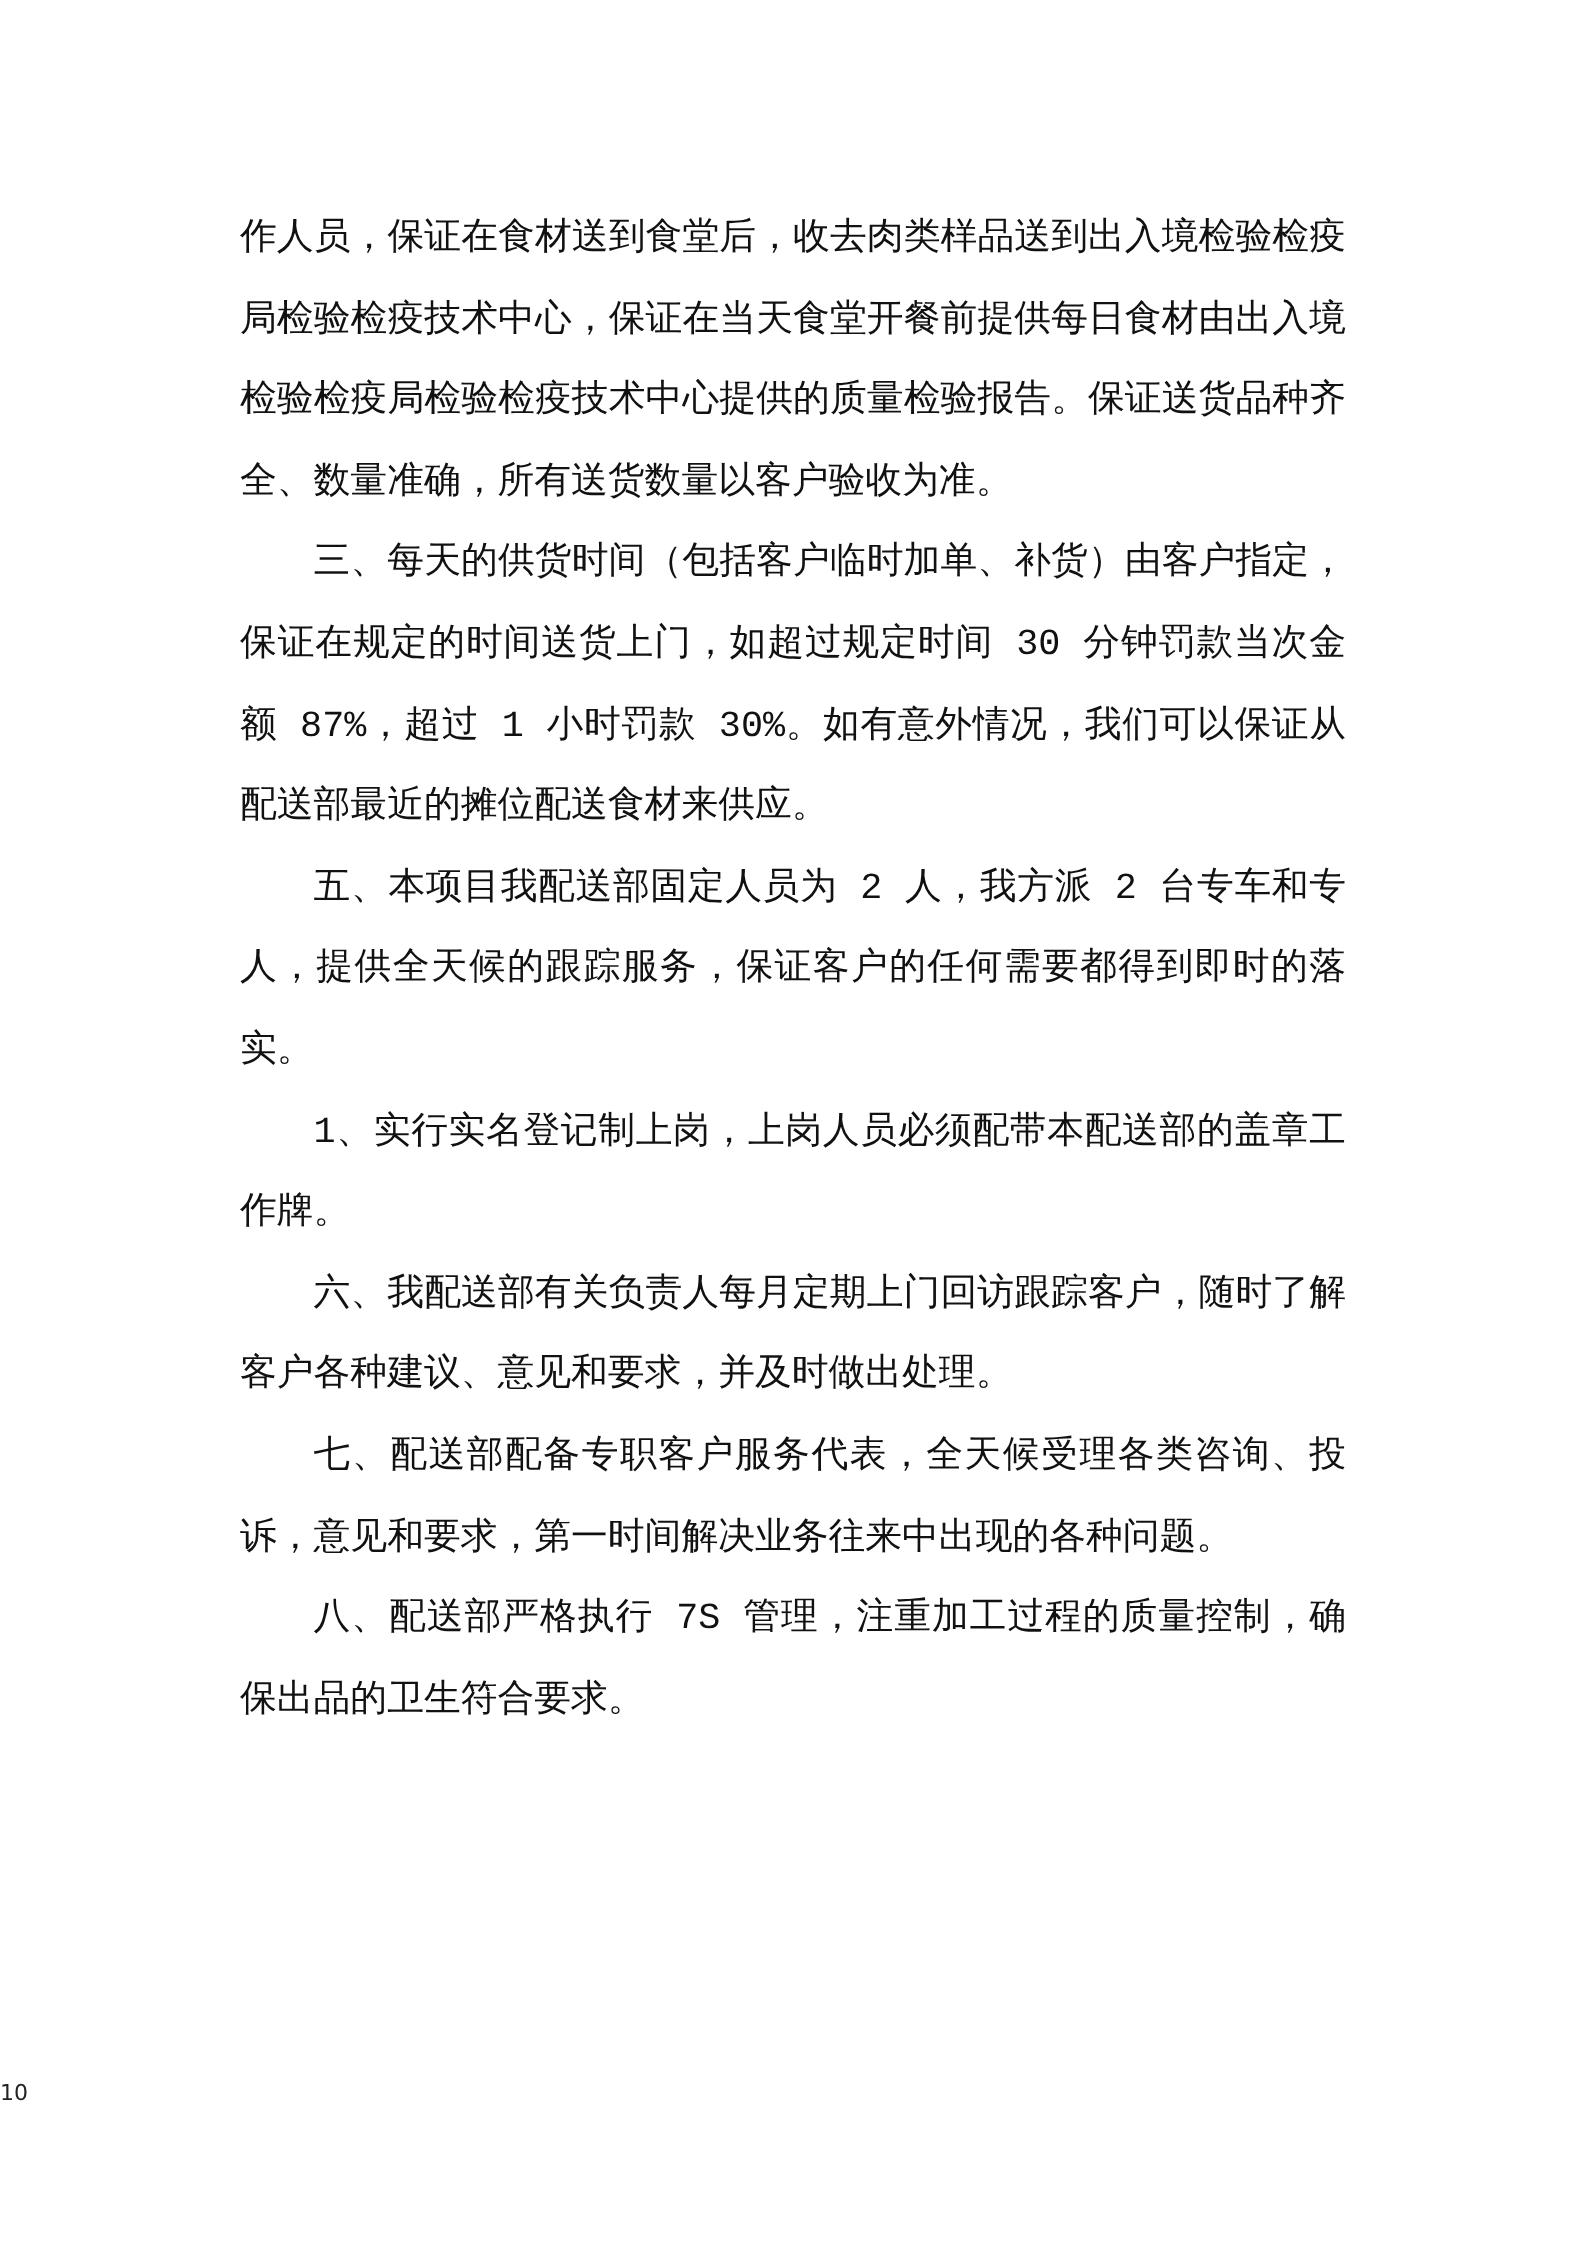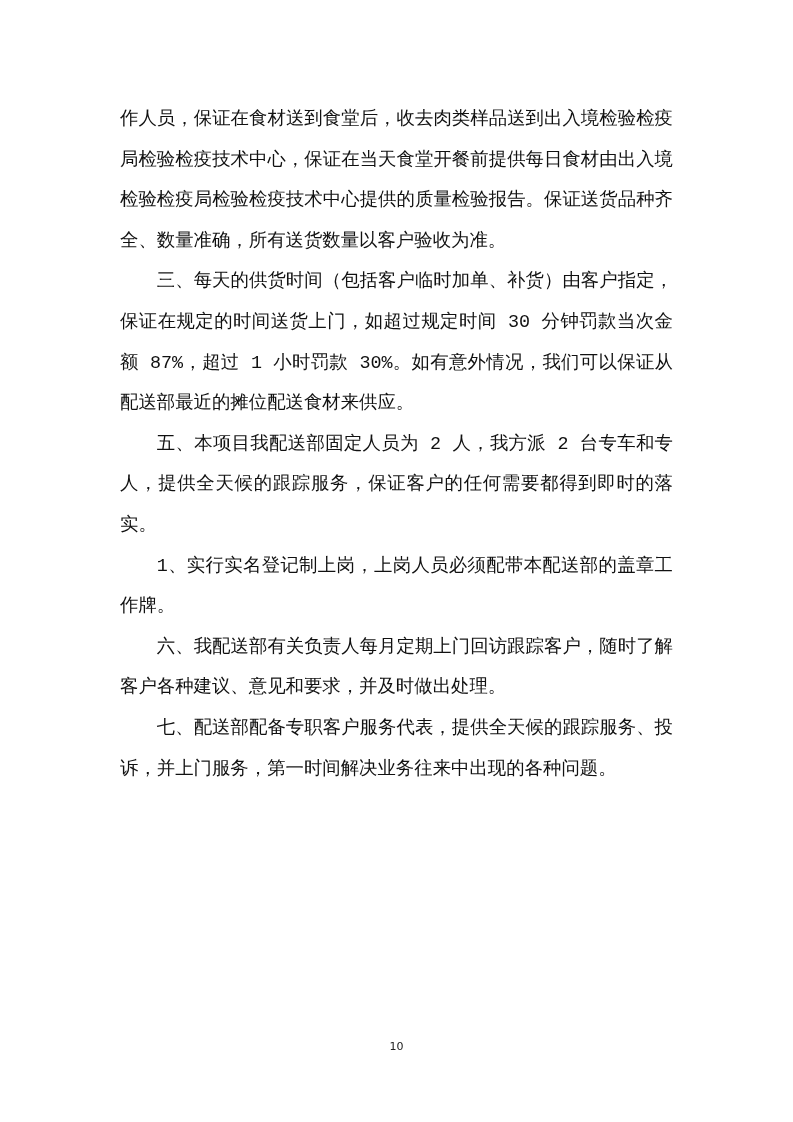--- a/index.html
+++ b/index.html
@@ -20,31 +20,31 @@
     text-align: justify;
     text-justify: inter-character;
     word-break: break-all;
   }
   .page p.indent { text-indent: 36.8px; }
   .page-number {
     position: absolute;
     top: 1040px;
     left: 0;
     width: 793px;
-    text-align: center;
     font-family: "DejaVu Sans", "Liberation Sans", sans-serif;
     font-size: 11px;
     color: #222222;
   }
 </style>
 </head>
 <body>
 
 <div class="page">
   <p>作人员，保证在食材送到食堂后，收去肉类样品送到出入境检验检疫局检验检疫技术中心，保证在当天食堂开餐前提供每日食材由出入境检验检疫局检验检疫技术中心提供的质量检验报告。保证送货品种齐全、数量准确，所有送货数量以客户验收为准。</p>
   <p class="indent">三、每天的供货时间（包括客户临时加单、补货）由客户指定，保证在规定的时间送货上门，如超过规定时间 30 分钟罚款当次金额 87%，超过 1 小时罚款 30%。如有意外情况，我们可以保证从配送部最近的摊位配送食材来供应。</p>
   <p class="indent">五、本项目我配送部固定人员为 2 人，我方派 2 台专车和专人，提供全天候的跟踪服务，保证客户的任何需要都得到即时的落实。</p>
   <p class="indent">1、实行实名登记制上岗，上岗人员必须配带本配送部的盖章工作牌。</p>
   <p class="indent">六、我配送部有关负责人每月定期上门回访跟踪客户，随时了解客户各种建议、意见和要求，并及时做出处理。</p>
-  <p class="indent">七、配送部配备专职客户服务代表，提供全天候的跟踪服务、投诉，并上门服务，第一时间解决业务往来中出现的各种问题。</p>
+  <p class="indent">七、配送部配备专职客户服务代表，全天候受理各类咨询、投诉，意见和要求，第一时间解决业务往来中出现的各种问题。</p>
+  <p class="indent">八、配送部严格执行 7S 管理，注重加工过程的质量控制，确保出品的卫生符合要求。</p>
 </div>
 
 <div class="page-number">10</div>
 
 </body></html>

